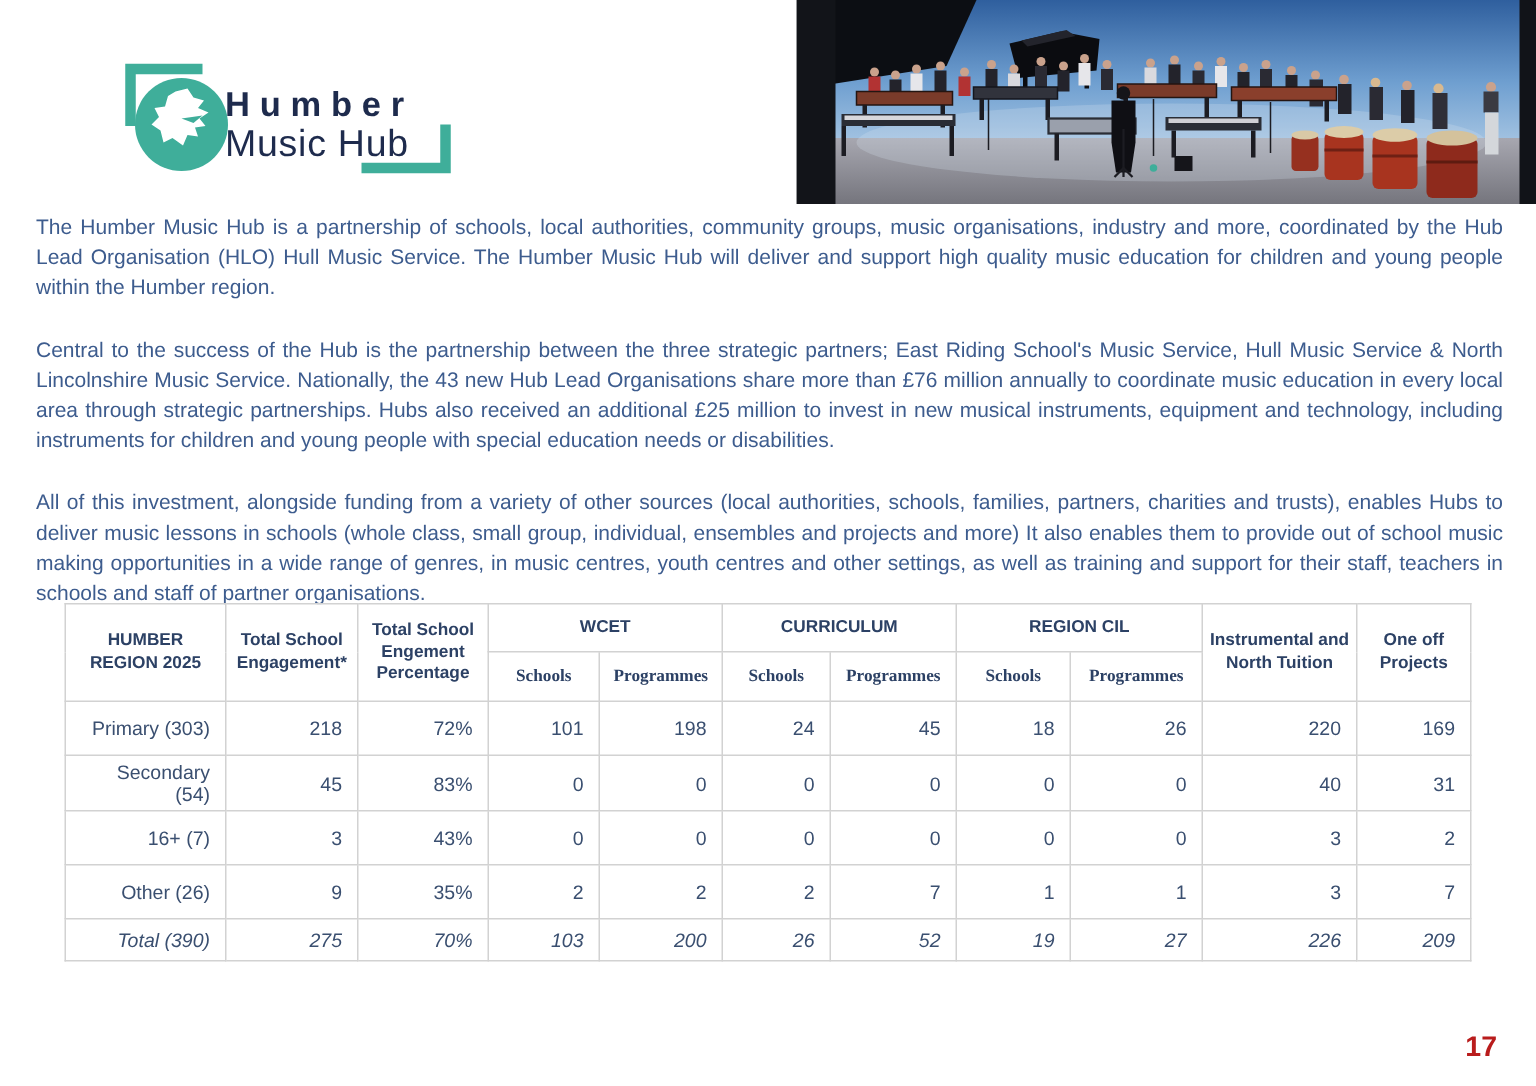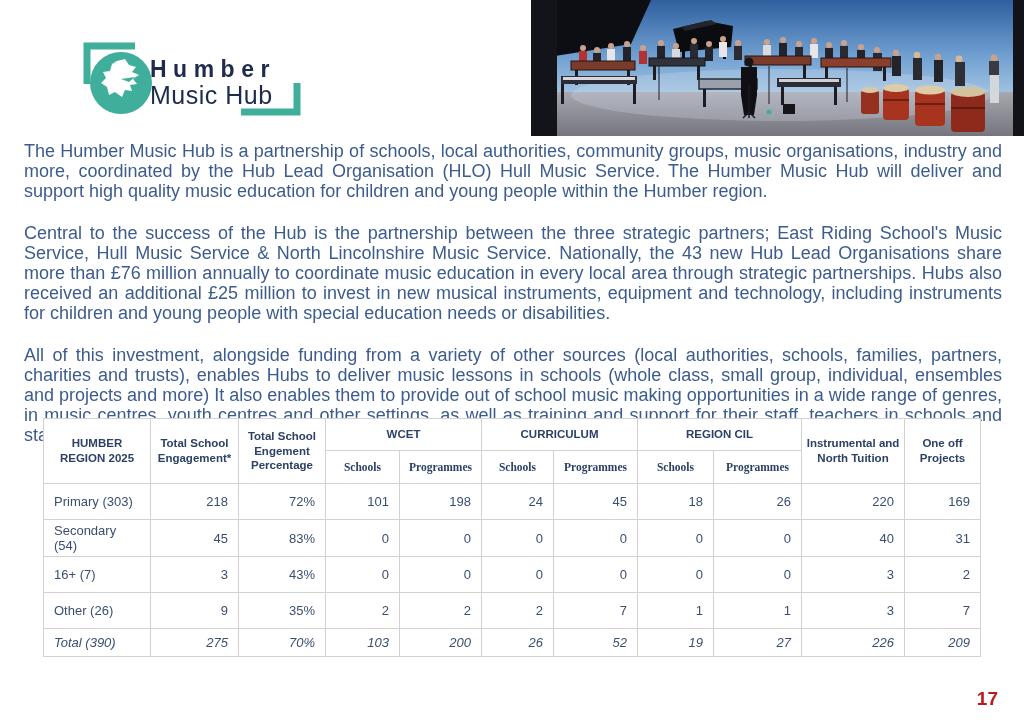--- a/index.html
+++ b/index.html
@@ -12,41 +12,41 @@
 
   
   .logo { position:absolute; left:83px; top:34px; width:228px; height:88px; }
 
   
   .photo { position:absolute; left:531px; top:0; width:493px; height:136px; display:block; }
 
   
   .copy { position:absolute; left:24px; top:141px; width:978px; }
   .copy p {
-    font-size:18px; line-height:20.2px; color:#3d5c8e;
+    font-size:14px; line-height:20.2px; color:#3d5c8e;
     text-align:justify; margin:0 0 21px 0;
   }
 
   
-  .tbl-wrap { position:absolute; left:43px; top:418px; width:937px; }
+  .tbl-wrap { position:absolute; left:43px; top:402px; width:937px; }
   table.engagement {
     width:937px; border-collapse:collapse; table-layout:fixed;
     font-family:"Liberation Sans","DejaVu Sans",sans-serif;
   }
   table.engagement th, table.engagement td { border:1px solid #d2d2d2; background:#fff; }
   table.engagement th {
     font-size:11.5px; font-weight:bold; color:#2c4165; text-align:center;
     padding:3px 4px; line-height:1.3;
   }
   table.engagement td { font-size:13px; color:#3a4f70; padding:3px 10px; }
   tr.grp-row { height:32px; }
   tr.sub-row { height:33px;font-family:Liberation Serif, serif; }
   tr.data-row { height:36px; }
   tr.total-row { height:28px;font-style:italic; }
-  td.lbl { text-align:left; padding-left:9px; }
+  td.lbl { text-align:right; padding-left:9px; }
   td.num { text-align:right; padding-right:12px; }
 
   
   .footnote {
     position:absolute; left:28px; top:673px; width:970px;
     font-size:13.5px; color:#2e4976;
   }
   .footnote .fb { font-weight:bold; color:#1f3864; }
   .footnote .cil { margin-left:12px; }
   .page-num {

